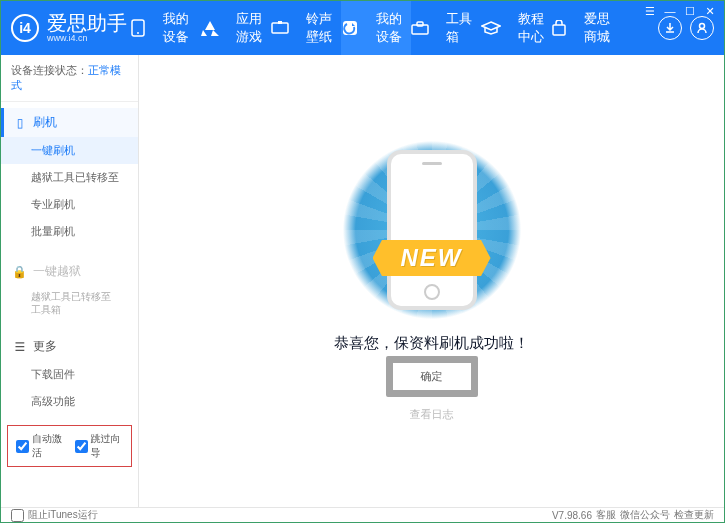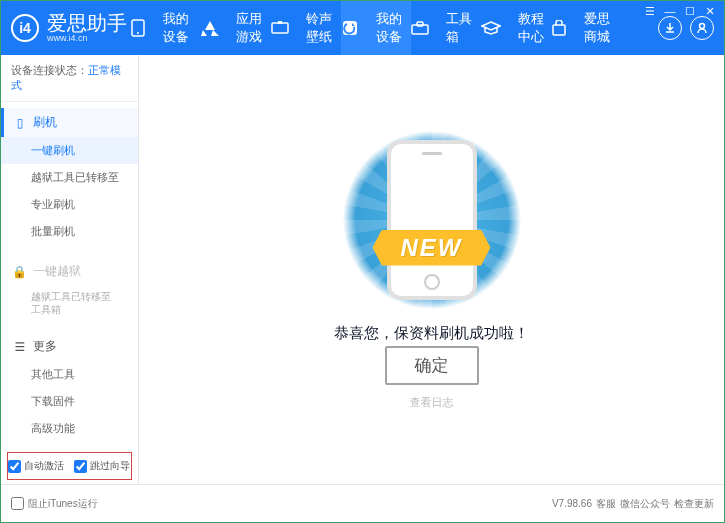--- a/index.html
+++ b/index.html
@@ -30,38 +30,38 @@
 .conn-status .val { color: #1a7af8; }
 
 .side-section { padding: 6px 0; }
 .side-header { display: flex; align-items: center; gap: 6px; padding: 6px 12px; color: #555; cursor: pointer; }
 .side-header.active { border-left: 3px solid #1a7af8; color: #1a7af8; padding-left: 9px; background: #f5f9ff; }
 .side-header .ico { width: 14px; display: flex; justify-content: center; }
 .side-item { padding: 6px 2px 6px 30px; color: #666; cursor: pointer; font-size: 11px; }
 .side-item.active { color: #1a7af8; background: #eaf3ff; }
 .side-note { font-size: 10px; color: #aaa; padding: 4px 10px 4px 30px; line-height: 1.3; }
 
-.checkbox-row { border: 1px solid #d64545; margin: 4px 6px; padding: 6px 0; display: flex; gap: 10px; font-size: 10px; color: #555; }
+.checkbox-row { border: 1px solid #d64545; margin: 4px 6px; padding: 6px 8px; display: flex; gap: 10px; font-size: 10px; color: #555; }
 .checkbox-row label { display: flex; align-items: center; gap: 3px; cursor: pointer; }
 .checkbox-row input { accent-color: #1a7af8; }
 
 .main { flex: 1; display: flex; flex-direction: column; align-items: center; justify-content: center; position: relative; }
 .phone-illus { position: relative; width: 200px; height: 180px; display: flex; align-items: center; justify-content: center; }
 .phone { width: 90px; height: 160px; background: #fff; border: 4px solid #e0e0e0; border-radius: 14px; position: relative; z-index: 1; }
 .phone::before { content: ""; position: absolute; top: 8px; left: 50%; transform: translateX(-50%); width: 20px; height: 3px; background: #ccc; border-radius: 2px; }
 .phone::after { content: ""; position: absolute; bottom: 6px; left: 50%; transform: translateX(-50%); width: 12px; height: 12px; border: 2px solid #ccc; border-radius: 50%; }
 .burst { position: absolute; width: 180px; height: 180px; background: radial-gradient(circle, #4db8e8 0%, #3aa0d8 60%, transparent 70%); border-radius: 50%; z-index: 0; }
 .burst::before { content: ""; position: absolute; inset: 0; background: repeating-conic-gradient(rgba(255,255,255,0.15) 0deg 10deg, transparent 10deg 20deg); border-radius: 50%; }
 .ribbon { position: absolute; bottom: 44px; z-index: 2; background: #ffbf2b; color: #fff; font-weight: bold; font-size: 24px; padding: 4px 28px; font-style: italic; letter-spacing: 2px; clip-path: polygon(8% 0, 92% 0, 100% 50%, 92% 100%, 8% 100%, 0 50%); text-shadow: 1px 1px 0 #e0a820; }
 
 .success-msg { margin-top: 14px; font-size: 15px; color: #0f172a; }
-.ok-btn { margin-top: 3px; padding: 6px 28px; border: 2px solid #a3a3a3; background: #fff; border-radius: 2px; font-size: 17px; color: #555; cursor: pointer; }
+.ok-btn { margin-top: 3px; padding: 6px 28px; border: 7px solid #a3a3a3; background: #fff; border-radius: 2px; font-size: 11px; color: #555; cursor: pointer; }
 .view-log { margin-top: 10px; font-size: 11px; color: #bbb; cursor: pointer; }
 
-.footer { height: 38px; border-top: 1px solid #e5e5e5; display: flex; align-items: center; font-size: 10px; color: #777; padding: 0 10px; }
+.footer { height: 15px; border-top: 1px solid #e5e5e5; display: flex; align-items: center; font-size: 10px; color: #777; padding: 0 10px; }
 .footer-left { display: flex; align-items: center; gap: 4px; }
 .footer-left input { accent-color: #1a7af8; }
 .footer-right { margin-left: auto; display: flex; gap: 4px; align-items: center; }
 .footer-right span { cursor: pointer; }
 </style>
 </head>
 <body>
 
 <div class="app">
   <div class="win-controls">
@@ -183,21 +183,20 @@
         </div>
         <div class="side-note" style="white-space:pre-line">越狱工具已转移至
 工具箱</div>
       </div>
 
       <div class="side-section">
         <div class="side-header">
           <span class="ico">☰</span>
           <span>更多</span>
         </div>
-        <div class="side-item">其他工具</div>
         <div class="side-item">下载固件</div>
         <div class="side-item">高级功能</div>
       </div>
 
       <div class="checkbox-row">
         <label>
             <input type="checkbox" checked="" style="">
             <span>自动激活</span>
           </label>
         <label>

